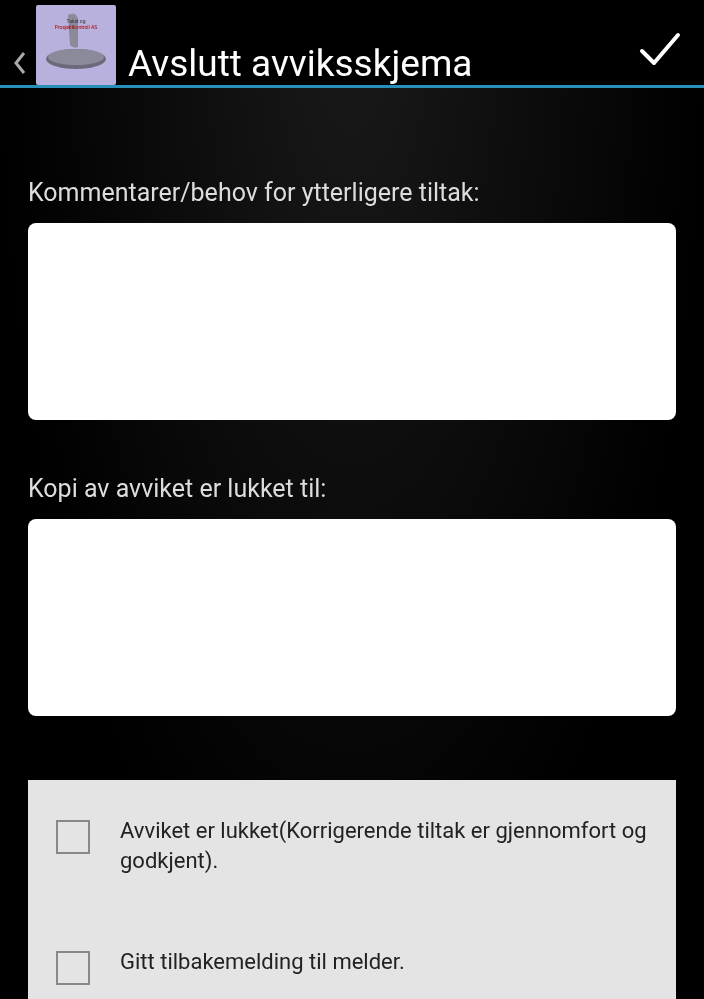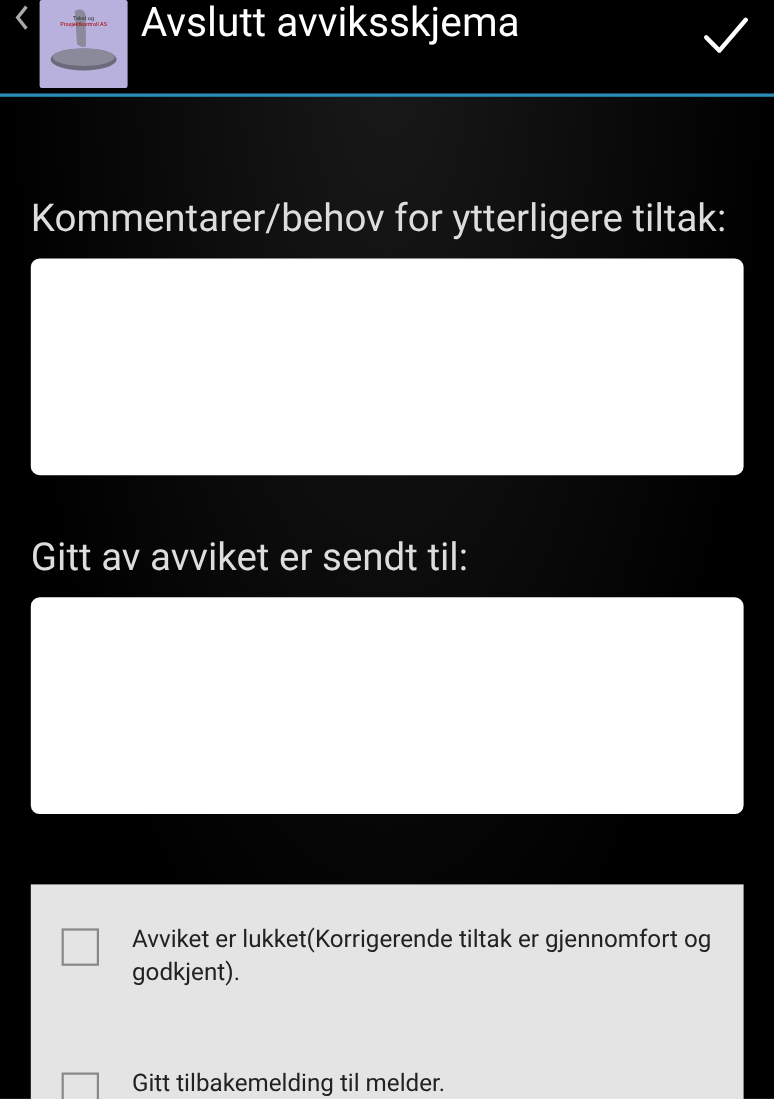--- a/index.html
+++ b/index.html
@@ -11,21 +11,21 @@
       width: 704px;
       height: 999px;
       background: #000;
       font-family: -apple-system, Roboto, Arial, sans-serif;
       overflow: hidden;
       background: radial-gradient(ellipse at center top, #1a1a1a 0%, #000 70%);
     }
     .header {
       height: 88px;
       display: flex;
-      align-items: flex-start;
+      align-items: flex-end;
       padding: 0 12px;
       border-bottom: 3px solid #2a8fb8;
       background: #000;
     }
     .back-chevron {
       color: #999;
       font-size: 32px;
       margin-right: 8px;
     }
     .app-logo {
@@ -59,21 +59,21 @@
       height: 48px;
     }
     .content {
       padding: 90px 28px 0 28px;
     }
     .field-group {
       margin-bottom: 50px;
     }
     .field-label {
       color: #ddd;
-      font-size: 35px;
+      font-size: 25px;
       margin-bottom: 16px;
       font-weight: 400;
     }
     .text-input {
       width: 100%;
       height: 197px;
       background: #fff;
       border: none;
       border-radius: 8px;
       padding: 12px;
@@ -136,21 +136,21 @@
   </div>
 </div>
 
 <div class="content">
   <div class="field-group">
     <div class="field-label">Kommentarer/behov for ytterligere tiltak:</div>
     <textarea class="text-input" value="" style=""></textarea>
   </div>
 
   <div class="field-group">
-    <div class="field-label">Gitt av avviket er sendt til:</div>
+    <div class="field-label">Kopi av avviket er lukket til:</div>
     <textarea class="text-input" value="" style=""></textarea>
   </div>
 
   <div class="checkbox-panel">
     <div class="checkbox-row">
       <div class="checkbox"></div>
       <div class="checkbox-label">Avviket er lukket(Korrigerende tiltak er gjennomfort og godkjent).</div>
     </div>
     <div class="checkbox-row">
       <div class="checkbox"></div>

